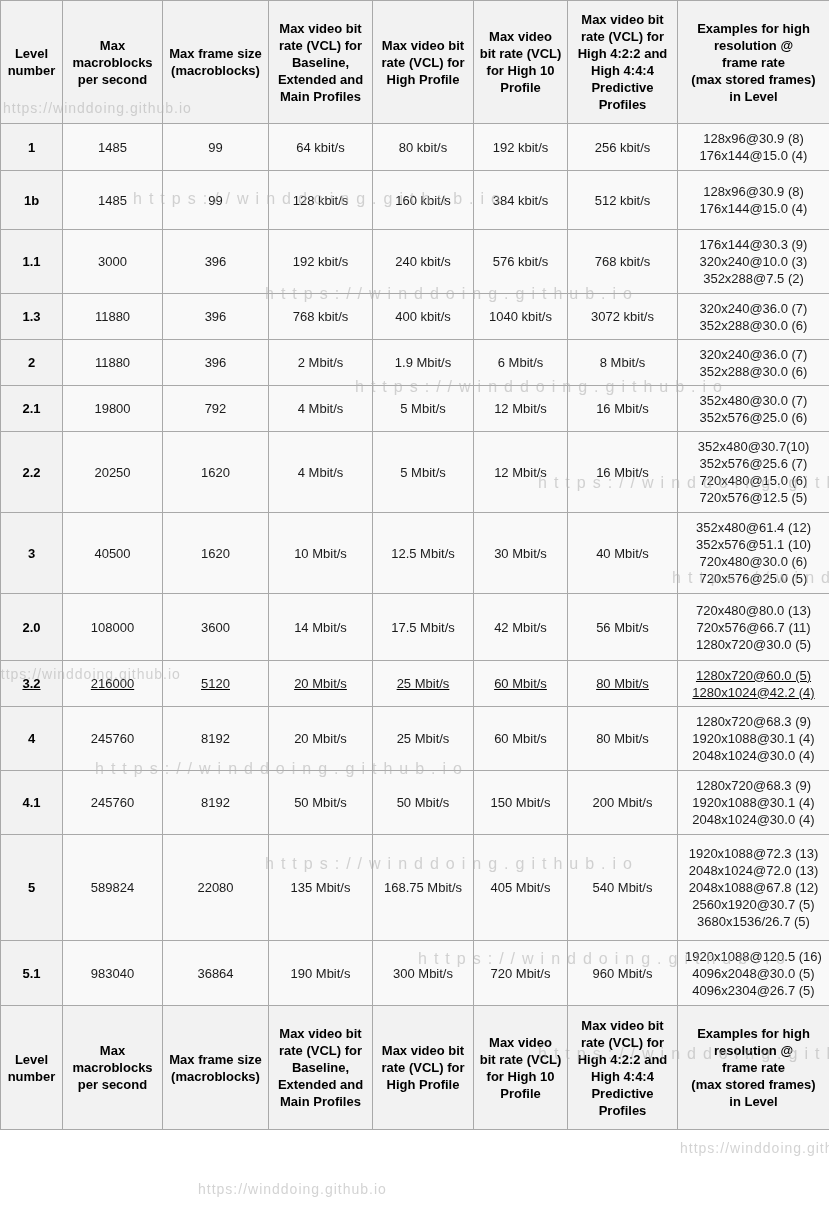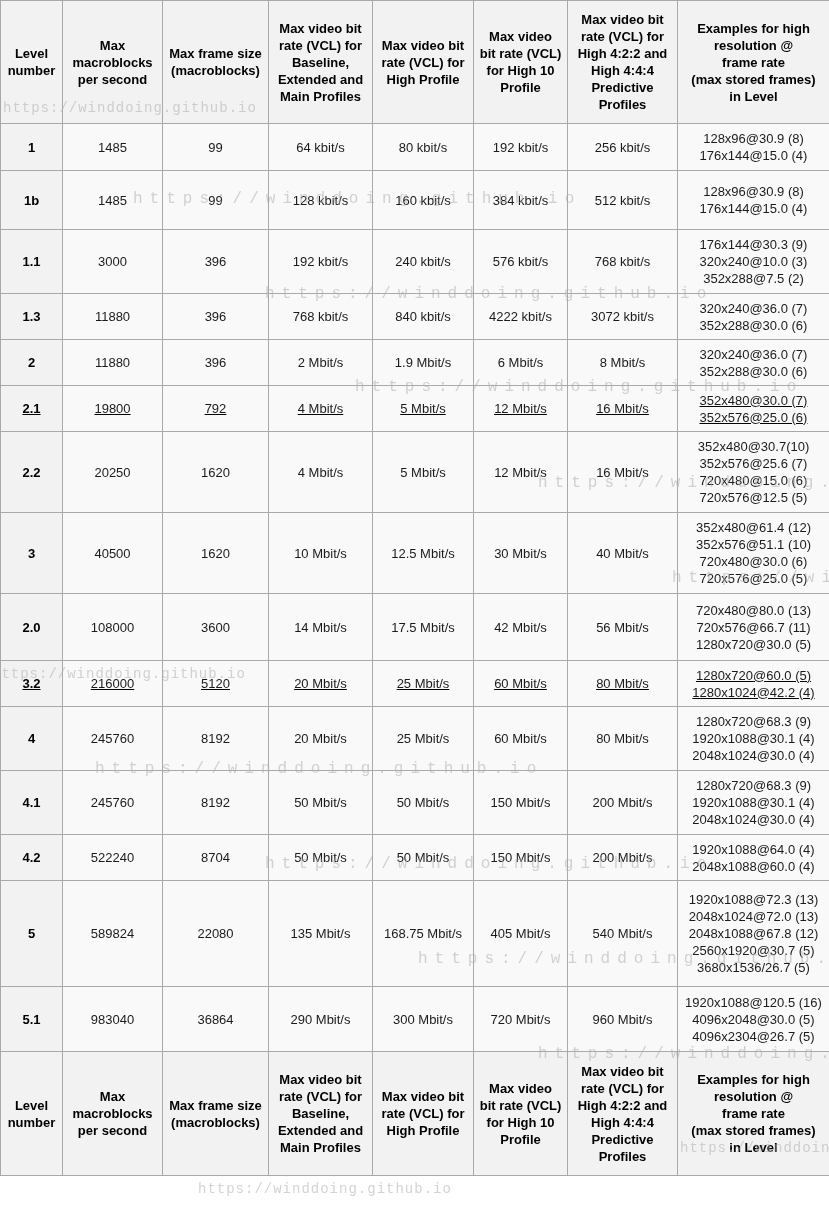--- a/index.html
+++ b/index.html
@@ -43,21 +43,21 @@
     color: #000000;
   }
   table.levels td.examples-col {
     white-space: pre-line;
     padding: 5px 1px;
   }
   .wm {
     position: absolute;
     white-space: nowrap;
     pointer-events: none;
-    font-family: Liberation Mono, monospace;
+    font-family: Liberation Sans, sans-serif;
     color: rgba(175, 175, 175, 0.55);
     z-index: 5;
   }
   .wm.big   { font-size: 16px; letter-spacing: 7px; }
   .wm.small { font-size: 14px; letter-spacing: 1px; }
 </style>
 </head>
 <body>
 
 <div class="screen">
@@ -139,38 +139,38 @@
           <td>768 kbit/s</td>
           <td class="examples-col">176x144@30.3 (9)
 320x240@10.0 (3)
 352x288@7.5 (2)</td>
         </tr>
         <tr style="height: 46px;">
           <td class="level-col">1.3</td>
           <td>11880</td>
           <td>396</td>
           <td>768 kbit/s</td>
-          <td>840 kbit/s</td>
-          <td>4222 kbit/s</td>
+          <td>400 kbit/s</td>
+          <td>1040 kbit/s</td>
           <td>3072 kbit/s</td>
           <td class="examples-col">320x240@36.0 (7)
 352x288@30.0 (6)</td>
         </tr>
         <tr style="height: 46px;">
           <td class="level-col">2</td>
           <td>11880</td>
           <td>396</td>
           <td>2 Mbit/s</td>
           <td>1.9 Mbit/s</td>
           <td>6 Mbit/s</td>
           <td>8 Mbit/s</td>
           <td class="examples-col">320x240@36.0 (7)
 352x288@30.0 (6)</td>
         </tr>
-        <tr style="height: 46px; text-decoration: underline;">
+        <tr style="height: 46px;">
           <td class="level-col">2.1</td>
           <td>19800</td>
           <td>792</td>
           <td>4 Mbit/s</td>
           <td>5 Mbit/s</td>
           <td>12 Mbit/s</td>
           <td>16 Mbit/s</td>
           <td class="examples-col">352x480@30.0 (7)
 352x576@25.0 (6)</td>
         </tr>
@@ -239,51 +239,40 @@
           <td class="level-col">4.1</td>
           <td>245760</td>
           <td>8192</td>
           <td>50 Mbit/s</td>
           <td>50 Mbit/s</td>
           <td>150 Mbit/s</td>
           <td>200 Mbit/s</td>
           <td class="examples-col">1280x720@68.3 (9)
 1920x1088@30.1 (4)
 2048x1024@30.0 (4)</td>
-        </tr>
-        <tr style="height: 46px;">
-          <td class="level-col">4.2</td>
-          <td>522240</td>
-          <td>8704</td>
-          <td>50 Mbit/s</td>
-          <td>50 Mbit/s</td>
-          <td>150 Mbit/s</td>
-          <td>200 Mbit/s</td>
-          <td class="examples-col">1920x1088@64.0 (4)
-2048x1088@60.0 (4)</td>
         </tr>
         <tr style="height: 106px;">
           <td class="level-col">5</td>
           <td>589824</td>
           <td>22080</td>
           <td>135 Mbit/s</td>
           <td>168.75 Mbit/s</td>
           <td>405 Mbit/s</td>
           <td>540 Mbit/s</td>
           <td class="examples-col">1920x1088@72.3 (13)
 2048x1024@72.0 (13)
 2048x1088@67.8 (12)
 2560x1920@30.7 (5)
 3680x1536/26.7 (5)</td>
         </tr>
         <tr style="height: 65px;">
           <td class="level-col">5.1</td>
           <td>983040</td>
           <td>36864</td>
-          <td>290 Mbit/s</td>
+          <td>190 Mbit/s</td>
           <td>300 Mbit/s</td>
           <td>720 Mbit/s</td>
           <td>960 Mbit/s</td>
           <td class="examples-col">1920x1088@120.5 (16)
 4096x2048@30.0 (5)
 4096x2304@26.7 (5)</td>
         </tr>
       </tbody>
     <tfoot>
         <tr style="height: 124px;">

